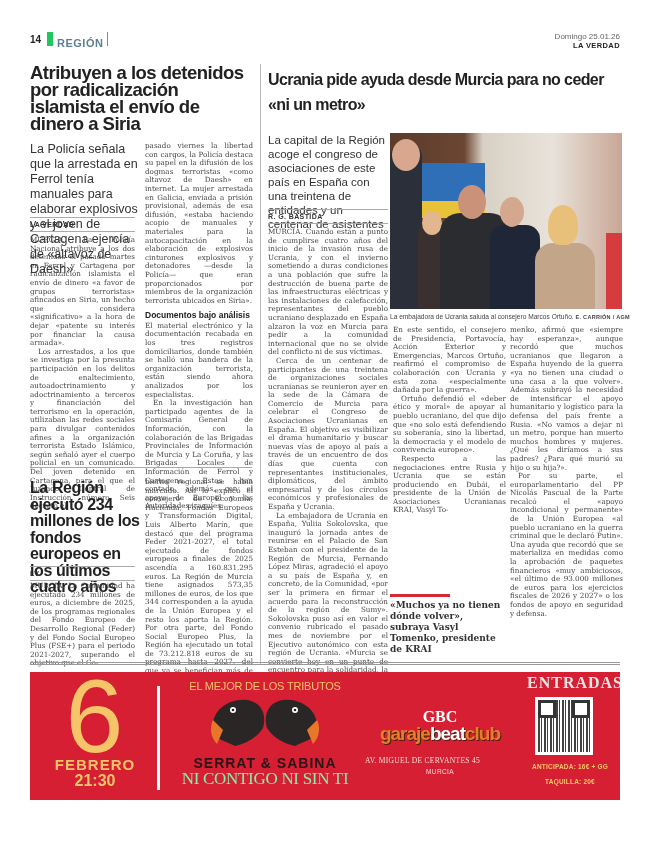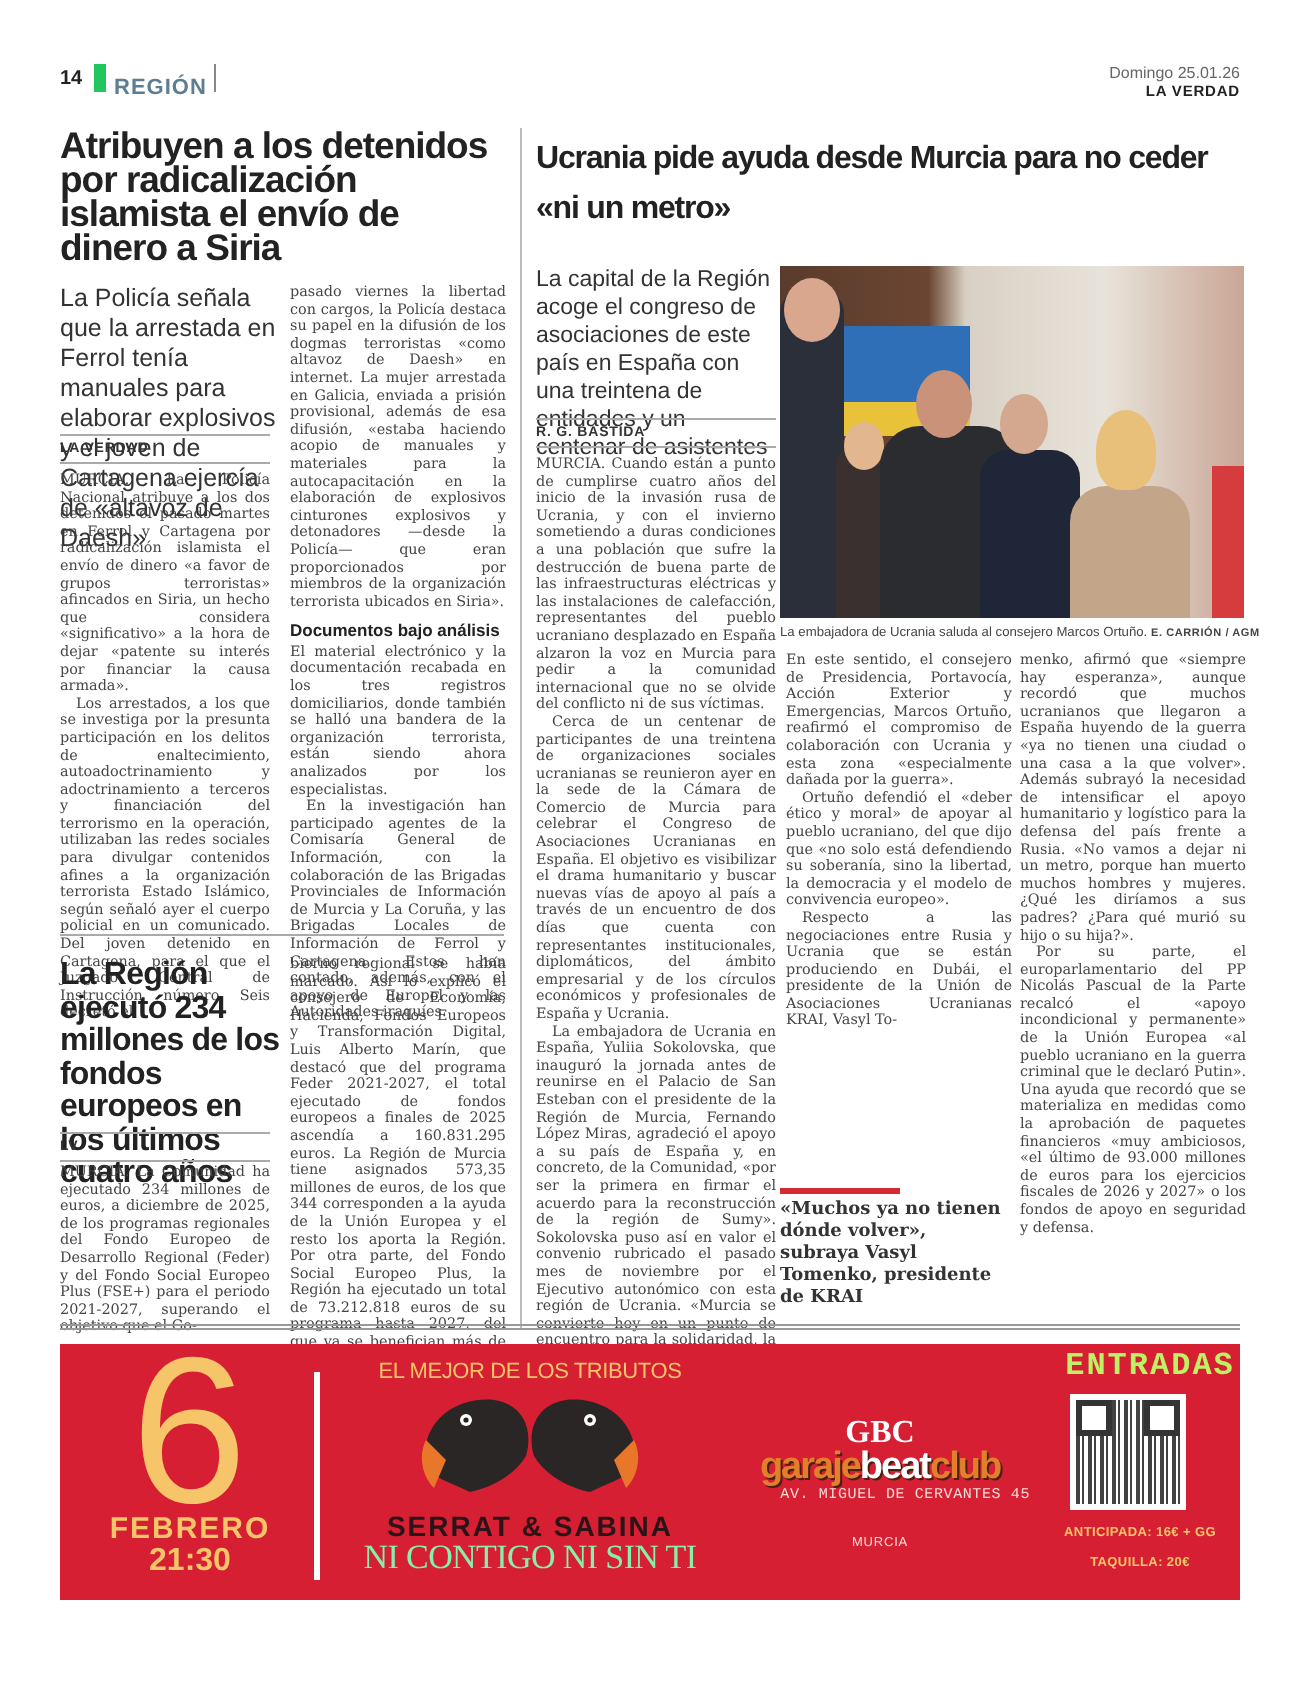--- a/index.html
+++ b/index.html
@@ -63,23 +63,23 @@
   .ad-time { position: absolute; left: 10px; top: 102px; width: 110px; text-align: center; font-family: "Liberation Sans", sans-serif; font-weight: bold; font-size: 16px; color: #f6c56a; line-height: 14px; }
   .ad-divider { position: absolute; left: 127px; top: 14px; width: 3px; height: 104px; background: #ffffff; }
   .ad-tagline { position: absolute; left: 135px; top: 8px; width: 200px; text-align: center; font-family: "Liberation Sans", sans-serif; font-size: 11px; color: #f6c56a; letter-spacing: -0.2px; }
   .birds { position: absolute; left: 175px; top: 22px; width: 120px; height: 56px; }
   .ad-band { position: absolute; left: 135px; top: 84px; width: 200px; text-align: center; font-family: "Liberation Sans", sans-serif; font-weight: bold; font-size: 14px; color: #2a1418; letter-spacing: 1px; line-height: 14px; }
   .ad-show { position: absolute; left: 135px; top: 98px; width: 200px; text-align: center; font-family: "Liberation Serif", serif; font-size: 17px; color: #86efac; line-height: 18px; letter-spacing: -0.3px; }
   .venue-logo { position: absolute; left: 335px; top: 38px; width: 150px; text-align: center; }
   .venue-mono { font-family: "Liberation Serif", serif; font-weight: bold; font-size: 16px; color: #ffffff; line-height: 14px; }
   .venue-name { font-family: "Liberation Sans", sans-serif; font-weight: bold; font-size: 19px; color: #e27f2b; line-height: 20px; letter-spacing: -1px; text-shadow: 1px 1px 0 #4a1f10; }
   .venue-name .mid { color: #ffffff; }
-  .venue-addr { position: absolute; left: 335px; top: 72px; width: 150px; text-align: right; font-family: Liberation Mono, monospace; font-size: 7.5px; color: #f7dcd6; letter-spacing: 0.3px; }
+  .venue-addr { position: absolute; left: 335px; top: 84px; width: 150px; text-align: left; font-family: Liberation Serif, serif; font-size: 7.5px; color: #f7dcd6; letter-spacing: 0.3px; }
   .venue-city { position: absolute; left: 335px; top: 96px; width: 150px; text-align: center; font-family: "Liberation Sans", sans-serif; font-size: 6.5px; color: #f7dcd6; letter-spacing: 0.4px; }
-  .tickets-title { position: absolute; left: 490px; top: 2px; width: 110px; text-align: center; font-family: Liberation Mono, monospace; font-weight: bold; font-size: 16px; color: #bef264; letter-spacing: 1px; }
+  .tickets-title { position: absolute; left: 490px; top: 2px; width: 110px; text-align: center; font-family: Liberation Serif, serif; font-weight: bold; font-size: 16px; color: #e5e5e5; letter-spacing: 1px; }
   .qr { position: absolute; left: 505px; top: 25px; width: 58px; height: 58px; background: #fff; padding: 3px; }
   .qr-grid { width: 100%; height: 100%; background:
       repeating-linear-gradient(90deg, #222 0 2px, #fff 2px 3px, #222 3px 4px, #fff 4px 6px),
       #222; opacity: 0.85; position: relative; }
   .qr-grid::before, .qr-grid::after { content: ""; position: absolute; width: 12px; height: 12px; border: 3px solid #111; background: #fff; }
   .qr-grid::before { left: 0; top: 0; }
   .qr-grid::after { right: 0; top: 0; }
   .price1 { position: absolute; left: 490px; top: 91px; width: 100px; text-align: center; font-family: "Liberation Sans", sans-serif; font-weight: bold; font-size: 6.5px; color: #f6c56a; letter-spacing: 0.2px; }
   .price2 { position: absolute; left: 490px; top: 106px; width: 100px; text-align: center; font-family: "Liberation Sans", sans-serif; font-weight: bold; font-size: 6.5px; color: #f6c56a; letter-spacing: 0.2px; }
 </style>

